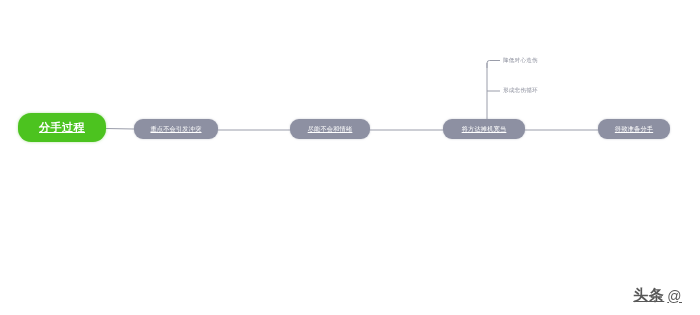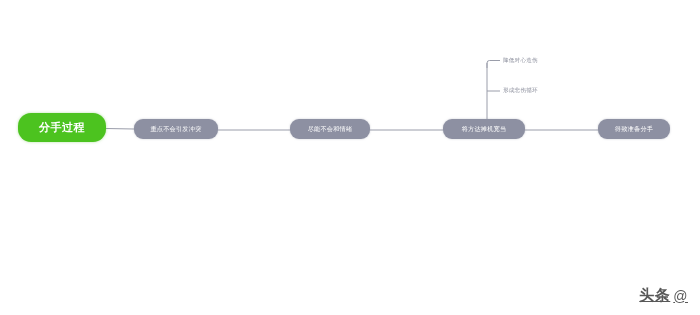--- a/index.html
+++ b/index.html
@@ -31,20 +31,21 @@
 
   .node {
     position: absolute;
     box-sizing: border-box;
     display: flex;
     align-items: center;
     justify-content: center;
     text-align: center;
     line-height: 1;
     white-space: nowrap;
+    text-decoration: underline;
   }
 
   .node-root {
     background: #4cc31f;
     color: #ffffff;
     border-radius: 13px;
     font-size: 11px;
     font-weight: bold;
     letter-spacing: 0.5px;
     box-shadow: 0 0 3px rgba(120, 200, 90, 0.55);
@@ -63,21 +64,21 @@
     position: absolute;
     font-size: 5.6px;
     color: #8a8d9b;
     letter-spacing: 0.2px;
     white-space: nowrap;
     line-height: 1;
   }
 
   .watermark {
     position: absolute;
-    right: 12px;
+    right: 18px;
     bottom: 10px;
     display: flex;
     align-items: center;
     gap: 3px;
     color: #3d3d3d;
     font-size: 15px;
     font-weight: bold;
     letter-spacing: 0.5px;
     opacity: 0.86;
     text-decoration: underline;

